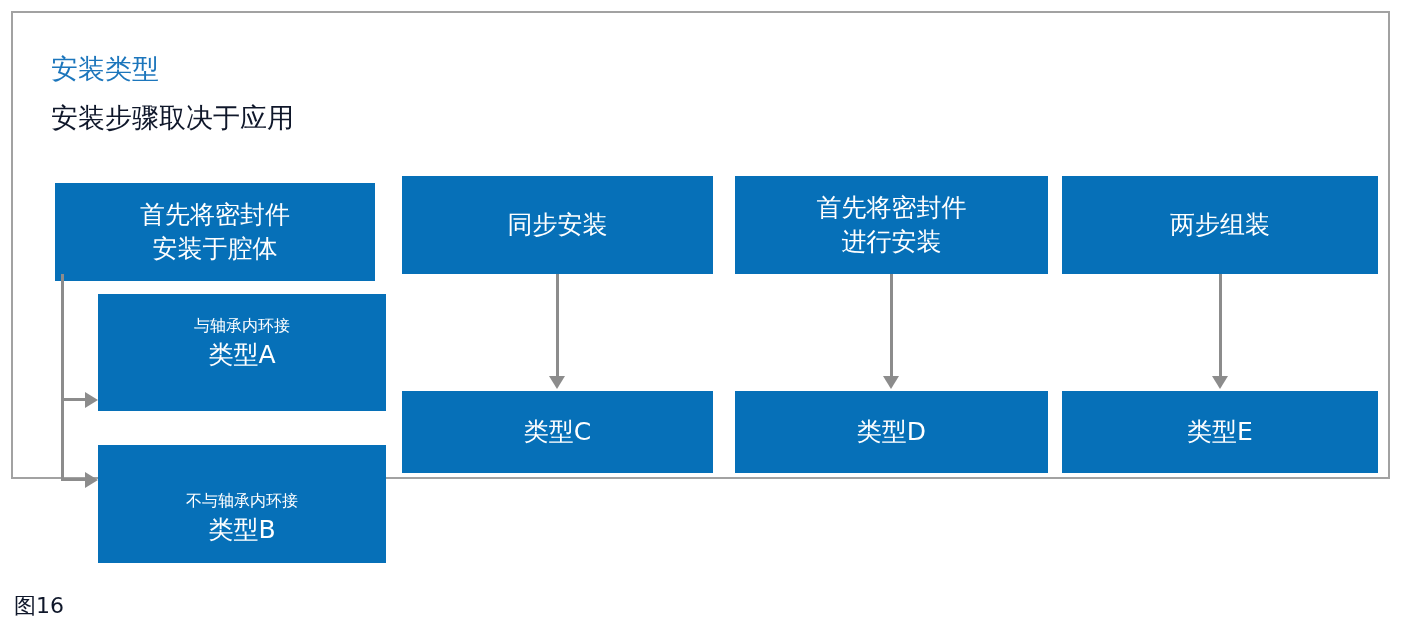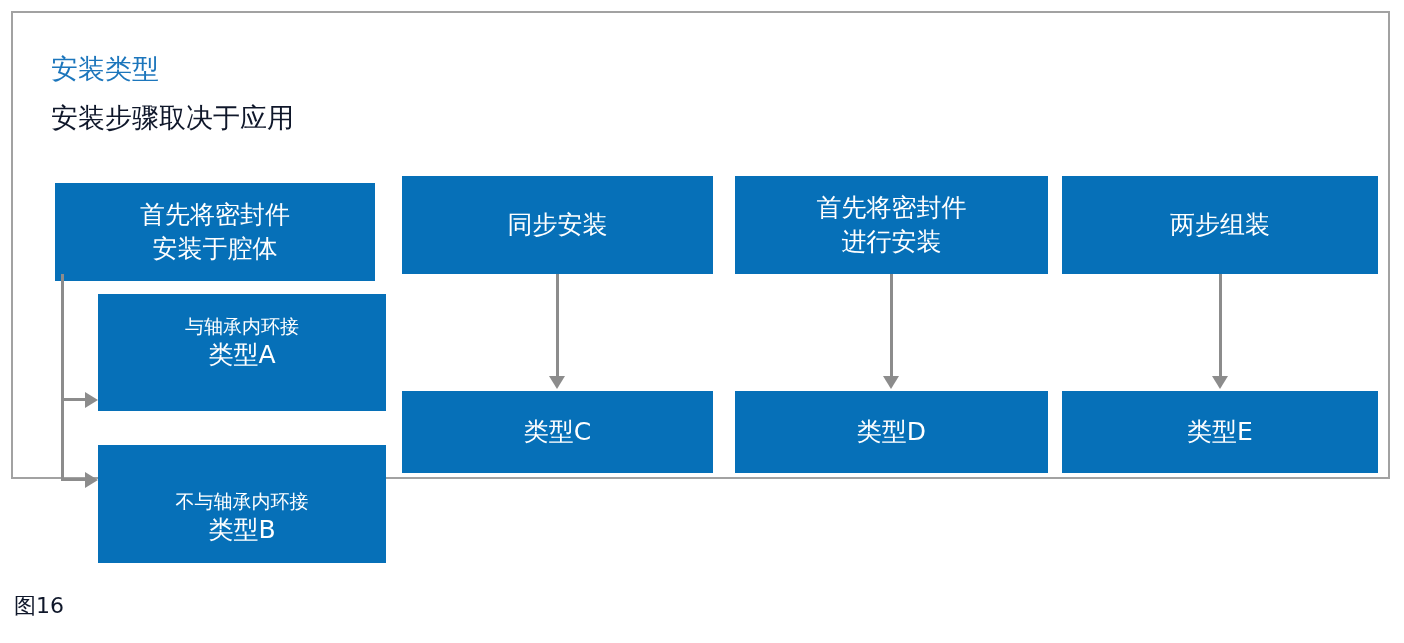--- a/index.html
+++ b/index.html
@@ -68,21 +68,21 @@
   }
   .box .line {
     display: block;
     white-space: nowrap;
   }
   .line.big {
     font-size: 25px;
     line-height: 34px;
   }
   .line.small {
-    font-size: 19px;
+    font-size: 16px;
     line-height: 24px;
   }
 
   
   #box-seal-first   { left: 42px;   top: 170px; width: 320px; height: 98px; }
   #box-sync-install { left: 389px;  top: 163px; width: 311px; height: 98px; }
   #box-shaft-first  { left: 722px;  top: 163px; width: 313px; height: 98px; }
   #box-two-step     { left: 1049px; top: 163px; width: 316px; height: 98px; }
 
   

